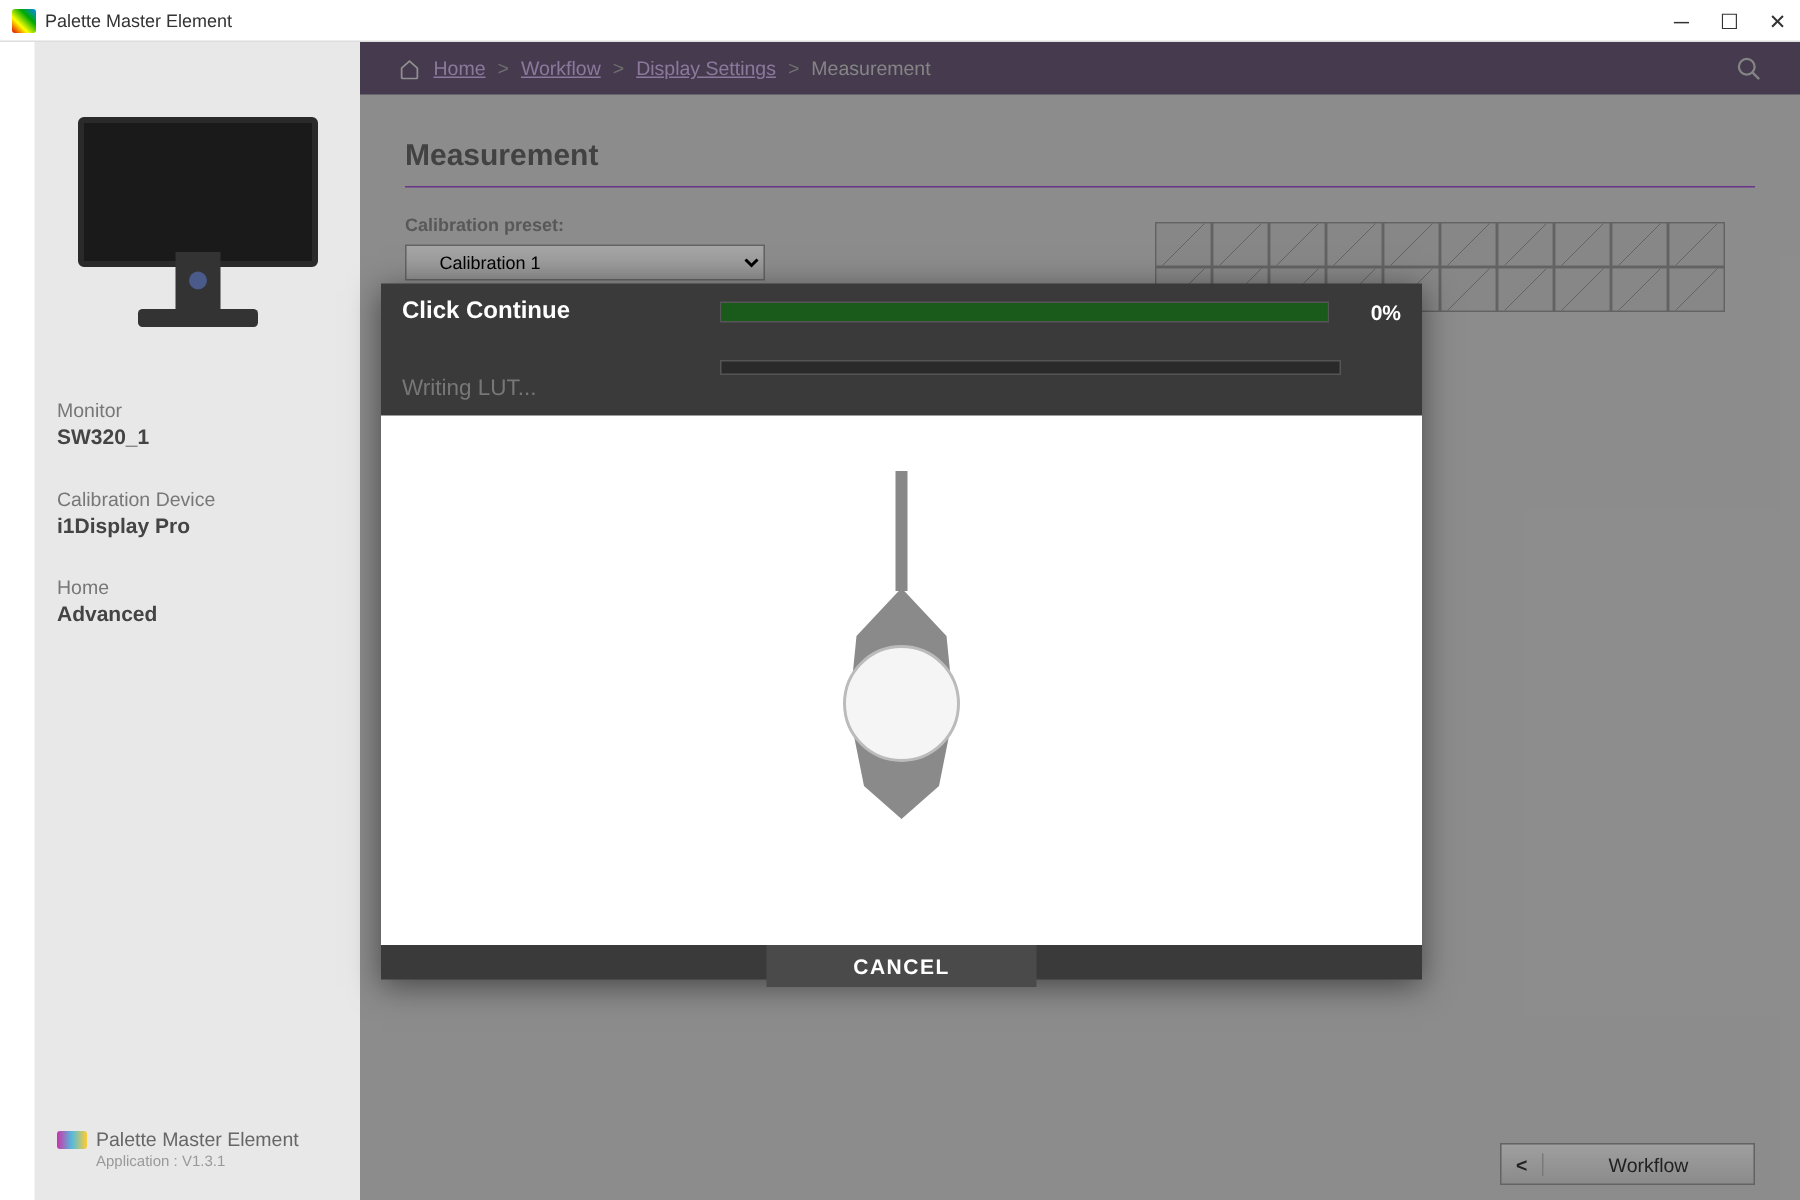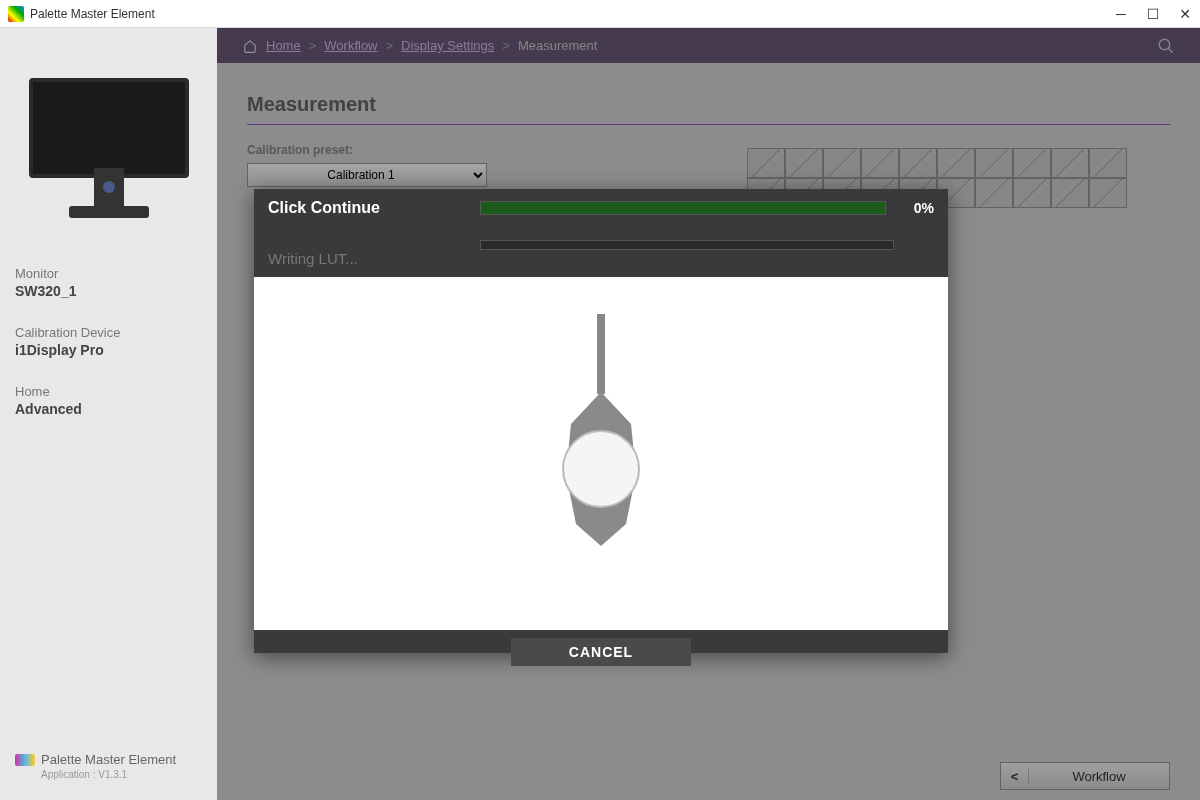--- a/index.html
+++ b/index.html
@@ -8,21 +8,21 @@
 
 .titlebar { height: 28px; background: #fff; border-bottom: 1px solid #ddd; display: flex; align-items: center; padding: 0 8px; }
 .titlebar-icon { width: 16px; height: 16px; background: linear-gradient(45deg, #d00, #ff0, #0a0, #08f); margin-right: 6px; border-radius: 2px; }
 .titlebar-text { font-size: 12px; color: #333; flex: 1; }
 .win-controls { display: flex; gap: 18px; align-items: center; }
 .win-btn { width: 14px; height: 14px; display: flex; align-items: center; justify-content: center; cursor: pointer; font-size: 14px; color: #333; }
 
 .app-body { display: flex; height: 772px; }
 
 
-.sidebar { width: 217px; background: #e8e8e8; padding: 20px 15px; display: flex; flex-direction: column; }
+.sidebar { width: 217px; background: #e8e8e8; padding: 20px 15px; display: flex; flex-direction: column; margin-left: 23px; }
 .monitor-img { width: 180px; height: 160px; margin: 20px auto 30px; position: relative; }
 .monitor-screen { width: 160px; height: 100px; background: #1a1a1a; border: 4px solid #2a2a2a; border-radius: 4px; position: absolute; top: 10px; left: 10px; }
 .monitor-stand { width: 30px; height: 40px; background: #333; position: absolute; bottom: 20px; left: 75px; }
 .monitor-base { width: 80px; height: 12px; background: #333; position: absolute; bottom: 10px; left: 50px; border-radius: 3px; }
 .monitor-dot { width: 12px; height: 12px; background: #4a5a8a; border-radius: 50%; position: absolute; bottom: 35px; left: 84px; }
 .side-label { font-size: 13px; color: #777; margin-top: 8px; }
 .side-value { font-size: 14px; color: #444; font-weight: bold; margin-top: 2px; margin-bottom: 18px; }
 .sidebar-footer { margin-top: auto; display: flex; align-items: center; gap: 6px; }
 .footer-icon { width: 20px; height: 12px; background: linear-gradient(90deg, #c3a, #5bd, #fc3); border-radius: 2px; }
 .footer-text { font-size: 13px; color: #666; }
@@ -34,21 +34,21 @@
 .bc-home-icon { width: 16px; height: 14px; }
 .bc-link { color: #d8b8f0; text-decoration: underline; cursor: pointer; }
 .bc-sep { color: #aaa; }
 .bc-current { color: #ccc; }
 .bc-search { margin-left: auto; width: 18px; height: 18px; }
 
 .content { padding: 30px 30px; }
 .page-title { font-size: 20px; color: #666; font-weight: bold; }
 .title-underline { height: 1px; background: linear-gradient(90deg, #a050d0, #a050d0); margin-top: 8px; margin-bottom: 18px; }
 .field-label { font-size: 12px; color: #888; margin-bottom: 6px; font-weight: bold; }
-.preset-select { width: 240px; height: 24px; background: linear-gradient(#fff, #e0e0e0); border: 1px solid #999; font-size: 12px; padding: 0 18px; text-align: center; }
+.preset-select { width: 240px; height: 24px; background: linear-gradient(#fff, #e0e0e0); border: 1px solid #999; font-size: 12px; padding: 0 18px; }
 
 .pattern-grid { position: absolute; top: 120px; left: 530px; width: 380px; height: 60px; display: grid; grid-template-columns: repeat(10, 1fr); grid-template-rows: repeat(2, 1fr); }
 .pattern-cell { border: 1px solid #999; background: linear-gradient(135deg, #d0d0d0 49%, #999 50%, #d0d0d0 51%); }
 
 
 .dim { position: absolute; inset: 0; background: rgba(0,0,0,0.35); }
 
 
 .modal { position: absolute; top: 189px; left: 254px; width: 694px; height: 464px; background: #3a3a3a; box-shadow: 0 4px 20px rgba(0,0,0,0.5); }
 .modal-header { padding: 10px 14px 4px; }
@@ -56,21 +56,21 @@
 .modal-title { color: #fff; font-size: 16px; font-weight: bold; width: 200px; }
 .modal-sub { color: #777; font-size: 15px; width: 200px; margin-top: 27px; }
 .progress { flex: 1; height: 14px; border: 1px solid #555; background: #2a2a2a; position: relative; }
 .progress-fill { height: 100%; background: #1a5a1a; width: 100%; }
 .progress-pct { color: #fff; font-size: 14px; font-weight: bold; width: 36px; text-align: right; }
 .progress2 { flex: 1; height: 10px; border: 1px solid #555; background: #2a2a2a; margin-right: 40px; }
 
 .modal-body { background: #fff; height: 353px; display: flex; align-items: center; justify-content: center; }
 .device-svg { width: 140px; height: 280px; }
 
-.modal-footer { height: 44px; display: flex; align-items: center; justify-content: center; gap: 22px; padding: 0 14px; }
+.modal-footer { height: 44px; display: flex; align-items: center; justify-content: flex-start; gap: 22px; padding: 0 14px; flex-direction: column; }
 .modal-btn { width: 180px; height: 28px; background: #4a4a4a; color: #fff; border: none; font-size: 14px; font-weight: bold; letter-spacing: 1px; cursor: pointer; }
 
 
 .bottom-nav { position: absolute; bottom: 10px; right: 30px; }
 .prev-btn { width: 170px; height: 28px; background: linear-gradient(#f5f5f5, #d5d5d5); border: 1px solid #999; display: flex; align-items: center; font-size: 13px; color: #333; cursor: pointer; }
 .prev-chevron { width: 28px; text-align: center; font-weight: bold; border-right: 1px solid #bbb; }
 .prev-label { flex: 1; text-align: center; }
 </style>
 </head>
 <body>

